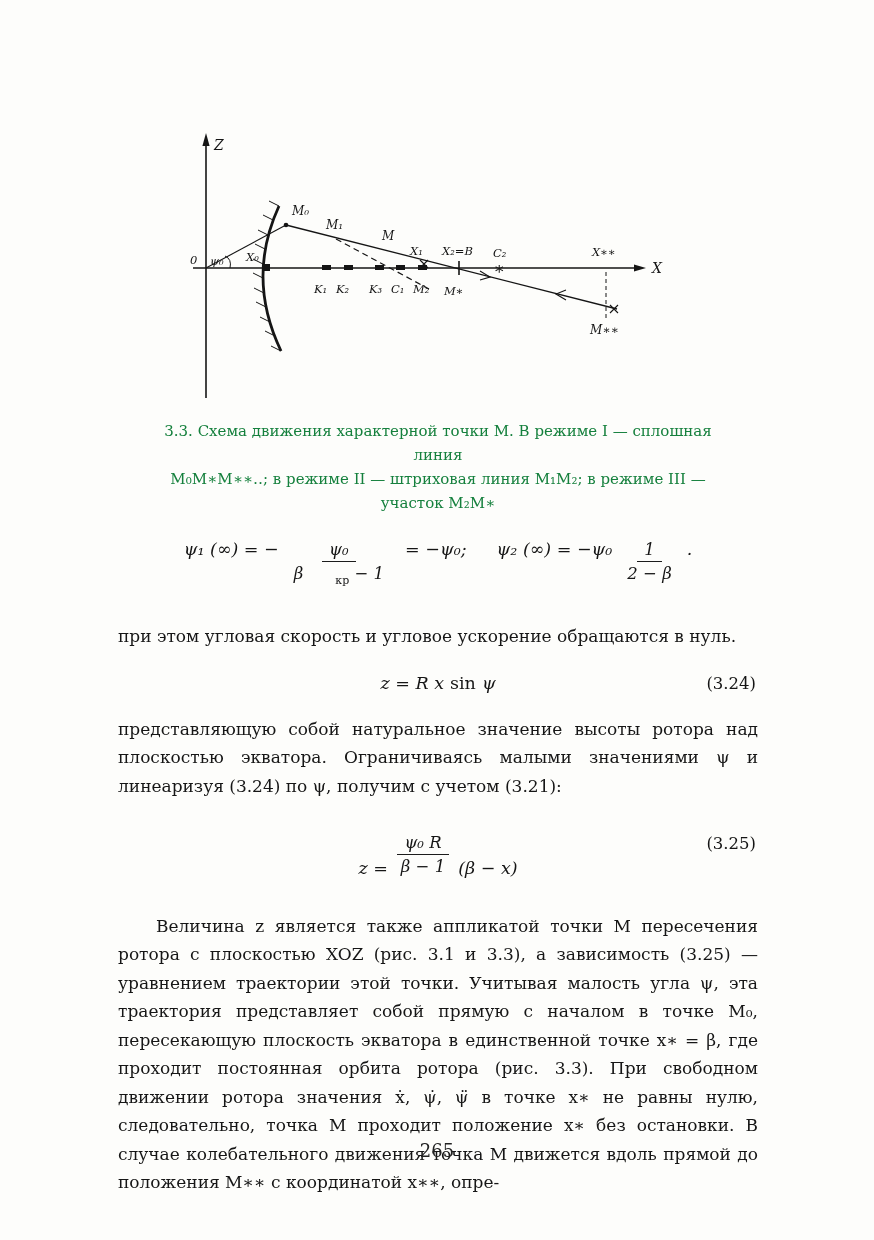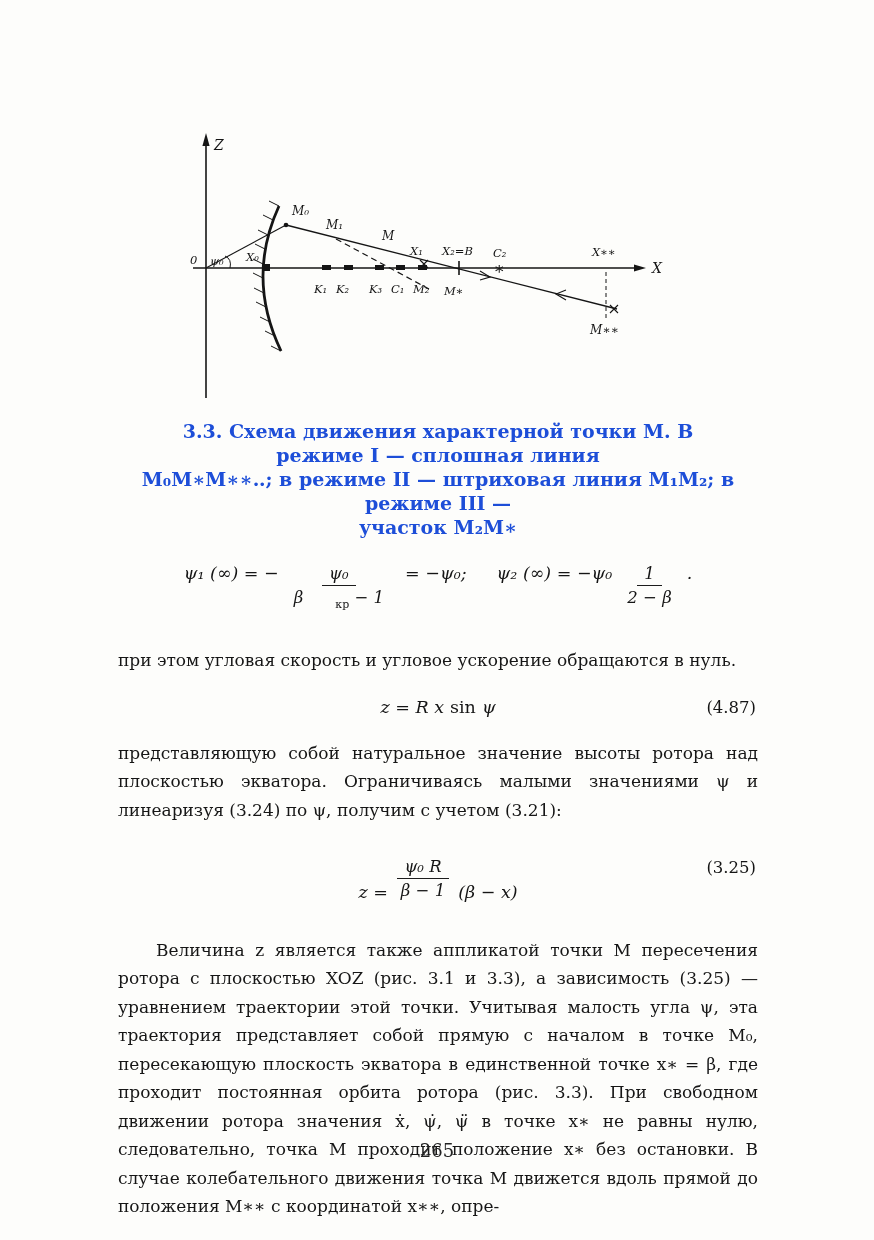--- a/index.html
+++ b/index.html
@@ -20,24 +20,24 @@
   .fig-svg text { font-family:"DejaVu Serif", serif; fill:#151515; }
   .fig-svg .lbl  { font-size:12px; font-style:italic; }
   .fig-svg .lbl-sm { font-size:11.5px; font-style:italic; }
   .fig-svg .axis-lbl { font-size:14px; font-style:italic; }
 
   
   .caption {
     margin:12px auto 0 auto;
     width:600px;
     text-align:center;
-    font-size:19px;
-    font-weight:700;
+    font-size:15px;
+    font-weight:400;
     line-height:24px;
-    color:#1d4ed8;
+    color:#15803d;
   }
 
   
   .eq {
     margin-top:24px;
     display:flex;
     justify-content:center;
     align-items:flex-start;
     font-size:17.5px;
   }
@@ -178,21 +178,21 @@
     </div>
 
     <p class="body-text mt-lg">при этом угловая скорость и угловое ускорение обращаются в нуль.</p>
 
     <div class="eq-row">
       <span class="eq-center">
         <span class="it">z = R x </span>
         <span>sin</span>
         <span class="it"> ψ</span>
       </span>
-      <span class="eq-tag">(4.87)</span>
+      <span class="eq-tag">(3.24)</span>
     </div>
 
     <p class="body-text">представляющую собой натуральное значение высоты ротора над плоскостью экватора. Ограничиваясь малыми значениями ψ и линеаризуя (3.24) по ψ, получим с учетом (3.21):</p>
 
     <div class="eq-row eq-325">
       <span class="eq-center">
         <span class="it">z =</span>
         <span class="frac">
           <span class="num it">ψ₀ R</span>
           <span class="den it">β − 1</span>

